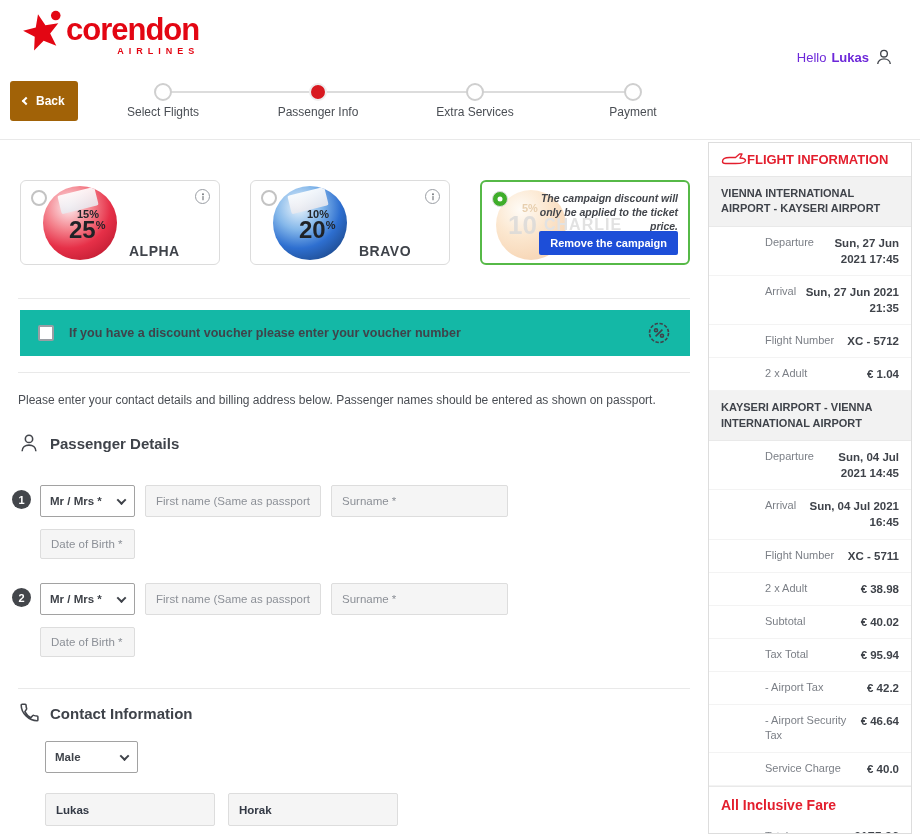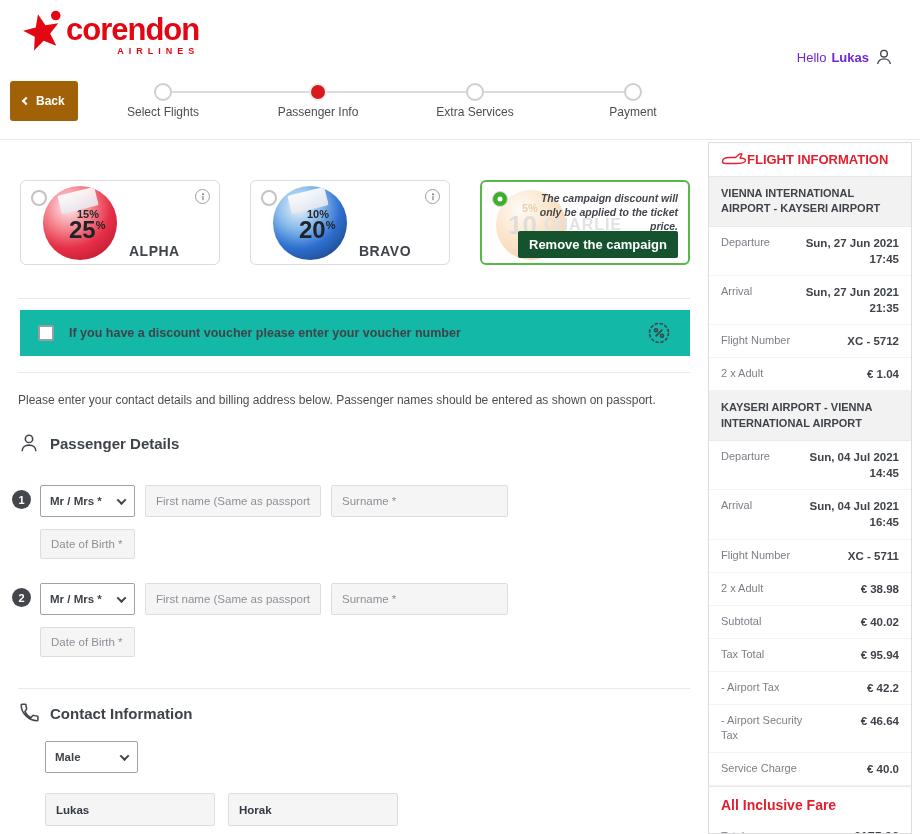--- a/index.html
+++ b/index.html
@@ -51,22 +51,22 @@
   .pct-big sup { font-size:11px; }
   .card-name { position:absolute; left:108px; top:50%; transform:translateY(-50%); font-size:14px; font-weight:bold; color:#3f434a; letter-spacing:.5px;margin-top:28px; }
 
   .ghost-gift { position:absolute; left:14px; top:8px; width:70px; height:70px; border-radius:50%; opacity:.32;
                 background:radial-gradient(circle at 35% 28%, #fdf3e4 0%, #f4b469 40%, #e98a2b 70%, #c26408 100%); }
   .ghost-small { position:absolute; left:40px; top:20px; font-size:11px; font-weight:bold; color:#e4c9a5; opacity:.85; }
   .ghost-big { position:absolute; left:26px; top:30px; font-size:26px; font-weight:bold; color:#d9d9d9; opacity:.8; line-height:1; }
   .ghost-name { position:absolute; left:62px; top:34px; font-size:16px; font-weight:bold; color:#e2e2e2; letter-spacing:1px; }
   .charlie-note { position:absolute; right:10px; top:9px; width:152px; text-align:right; font-size:10.5px; font-style:italic;
                   font-weight:bold; color:#43464c; line-height:1.35; }
-  .remove-btn { position:absolute; right:10px; top:49px; background:#14532d; color:#fff; border:none; border-radius:2px;
-                font-size:13px; font-weight:bold; padding:6px 11px; cursor:pointer; font-family:inherit; }
+  .remove-btn { position:absolute; right:10px; top:49px; background:#1d4ed8; color:#fff; border:none; border-radius:2px;
+                font-size:11px; font-weight:bold; padding:6px 11px; cursor:pointer; font-family:inherit; }
 
   
   .voucher { position:absolute; left:20px; top:310px; width:670px; height:46px; background:#14b8a6;
              display:flex; align-items:center; padding:0 18px; }
   .checkbox { width:16px; height:16px; border:2px solid #9a9ea4; border-radius:2px; background:#fff; margin-right:15px; cursor:pointer; flex:none; }
   .voucher-label { font-size:12.5px; font-weight:bold; color:#3f434a; }
   .percent-badge { margin-left:auto; }
   .percent-badge svg { width:26px; height:26px; display:block; }
 
   .note-text { position:absolute; left:18px; top:393px; font-size:12px; color:#4a4e54; }
@@ -89,21 +89,21 @@
   .inp.filled { font-weight:bold; color:#333945; }
 
   
   .sidebar { position:absolute; left:708px; top:142px; width:204px; height:692px; background:#fff; border:1px solid #ddd; overflow:hidden; }
   .sb-title { display:flex; align-items:center; padding:9px 12px; border-bottom:1px solid #e7e7e7;
               color:#e31e2d; font-weight:bold; font-size:13px; }
   .sb-title svg { width:26px; height:15px; flex:none; }
   .sb-route { background:#f2f2f2; padding:9px 12px; font-size:11px; font-weight:bold; color:#3f434a; line-height:1.4;
               border-bottom:1px solid #e9e9e9; text-transform:uppercase; }
   .sb-row { display:flex; justify-content:space-between; align-items:flex-start; padding:8px 12px; border-bottom:1px solid #f3f3f3; }
-  .sb-label { font-size:11px; color:#7b7f86; max-width:100px; line-height:1.4; }
+  .sb-label { font-size:11px; color:#7b7f86; max-width:100px; line-height:1.4;margin-left:44px; }
   .sb-value { font-size:11.5px; font-weight:bold; color:#3f434a; text-align:right; max-width:96px; line-height:1.4; margin-left:auto; }
   .sb-fare { padding:10px 12px 8px; color:#e31e2d; font-weight:bold; font-size:14px; border-top:1px solid #e9e9e9; }
   .sb-row.total .sb-value { font-size:12.5px; }
 </style>
 </head>
 <body>
 
 <div class="page">
 
   <div class="logo">

